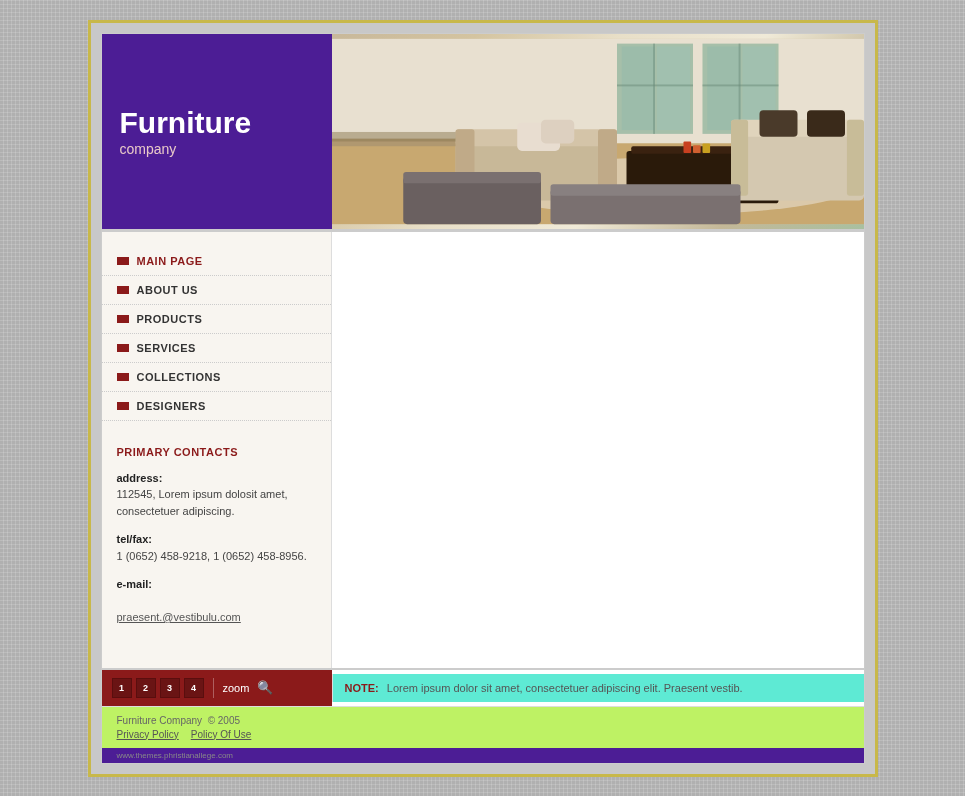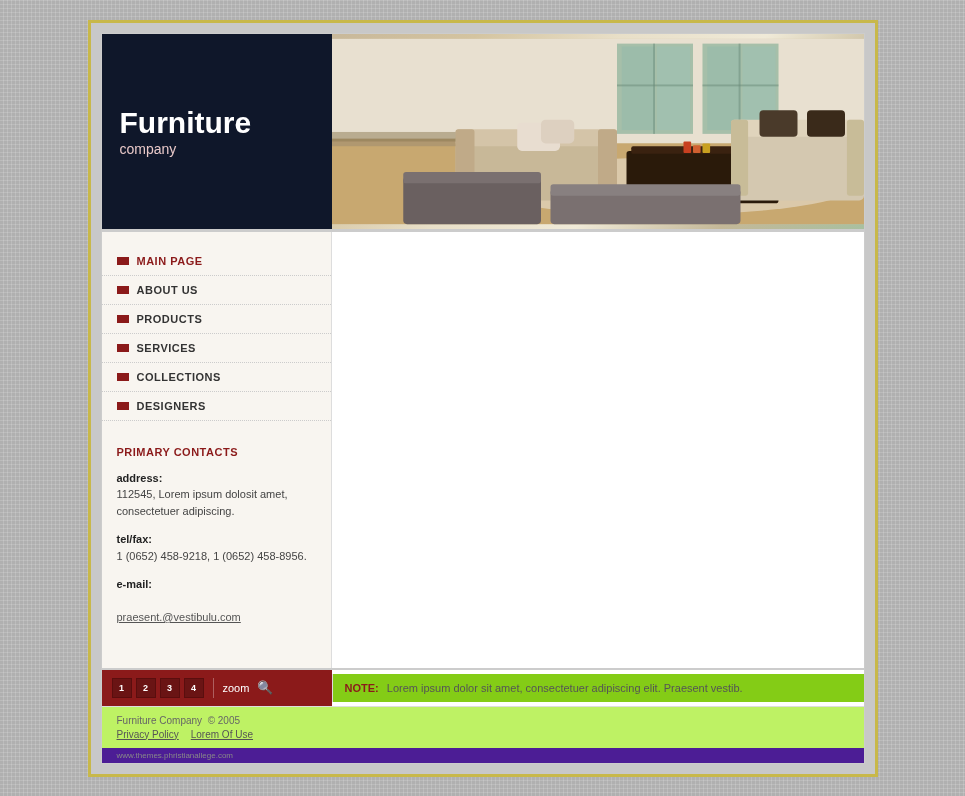--- a/index.html
+++ b/index.html
@@ -42,21 +42,21 @@
 
     
     .header {
       display: flex;
       height: 195px;
     }
 
     .logo-area {
       width: 230px;
       min-width: 230px;
-      background-color: #0f172a;
+      background-color: #4c1d95;
       display: flex;
       flex-direction: column;
       justify-content: center;
       padding: 15px 18px;
     }
 
     .logo-title {
       font-size: 30px;
       font-weight: bold;
       color: #ffffff;
@@ -215,21 +215,21 @@
     .zoom-icon {
       color: #ffffff;
       font-size: 13px;
     }
 
     .note-bar {
       flex: 1;
       padding: 8px 12px;
       font-size: 11px;
       color: #555555;
-      background: #84cc16;
+      background: #5eead4;
       border-left: 1px solid #dddddd;
     }
 
     .note-label {
       font-weight: bold;
       color: #8b1a1a;
       margin-right: 5px;
     }
 
     
@@ -418,20 +418,20 @@
       </div>
     </div>
 
     <div class="site-footer">
       <div class="footer-copy">
         <span>Furniture Company</span>&nbsp;
         <span>© 2005</span>
       </div>
       <div class="footer-links">
         <a class="footer-link" href="#">Privacy Policy</a>
-        <a class="footer-link" href="#">Lorem Of Use</a>
+        <a class="footer-link" href="#">Policy Of Use</a>
       </div>
     </div>
 
     <div class="watermark">www.themes.phristianallege.com</div>
 
   </div>
 </div>
 
 </body></html>

